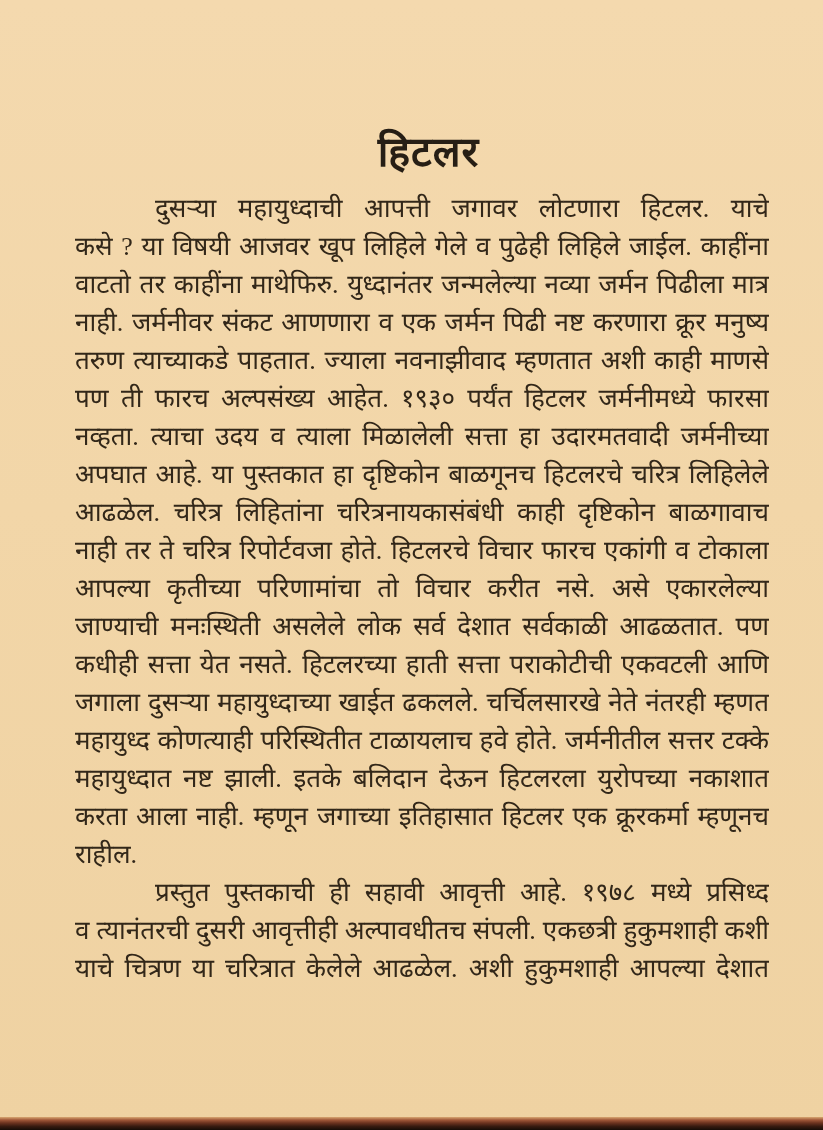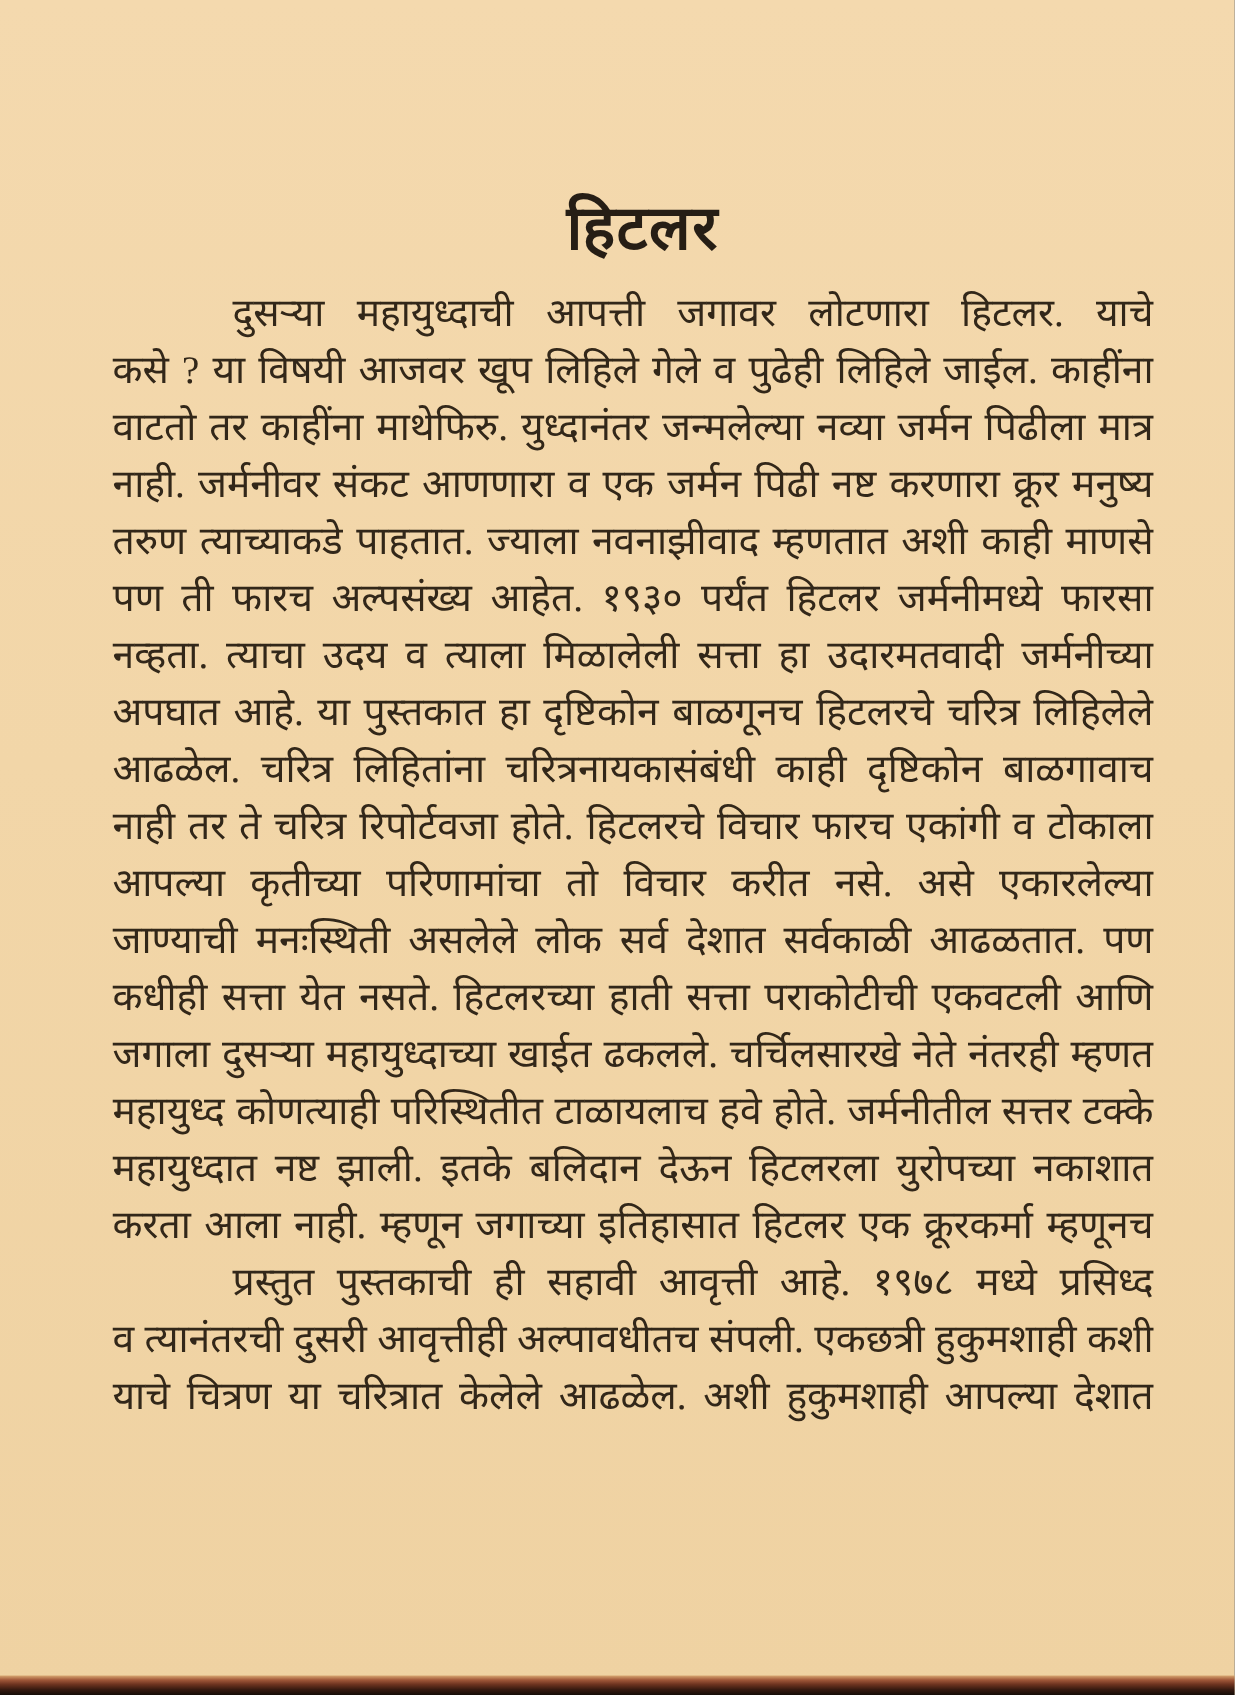--- a/index.html
+++ b/index.html
@@ -90,20 +90,21 @@
       <div class="line">अपघात आहे. या पुस्तकात हा दृष्टिकोन बाळगूनच हिटलरचे चरित्र लिहिलेले तुम्हाला</div>
       <div class="line">आढळेल. चरित्र लिहितांना चरित्रनायकासंबंधी काही दृष्टिकोन बाळगावाच लागतो. तसे केले</div>
       <div class="line">नाही तर ते चरित्र रिपोर्टवजा होते. हिटलरचे विचार फारच एकांगी व टोकाला जाणारे होते व</div>
       <div class="line">आपल्या कृतीच्या परिणामांचा तो विचार करीत नसे. असे एकारलेल्या विचारांचे व टोकाला</div>
       <div class="line">जाण्याची मनःस्थिती असलेले लोक सर्व देशात सर्वकाळी आढळतात. पण त्यांच्या हाती</div>
       <div class="line">कधीही सत्ता येत नसते. हिटलरच्या हाती सत्ता पराकोटीची एकवटली आणि त्याने सर्व</div>
       <div class="line">जगाला दुसऱ्या महायुध्दाच्या खाईत ढकलले. चर्चिलसारखे नेते नंतरही म्हणत होते की, दुसरे</div>
       <div class="line">महायुध्द कोणत्याही परिस्थितीत टाळायलाच हवे होते. जर्मनीतील सत्तर टक्के पुरुष प्रजा या</div>
       <div class="line">महायुध्दात नष्ट झाली. इतके बलिदान देऊन हिटलरला युरोपच्या नकाशात थोडाही बदल</div>
       <div class="line">करता आला नाही. म्हणून जगाच्या इतिहासात हिटलर एक क्रूरकर्मा म्हणूनच सदैव नोंदलेला</div>
+      <div class="line last">राहील.</div>
     </div>
 
     <div class="para">
       <div class="line indent">प्रस्तुत पुस्तकाची ही सहावी आवृत्ती आहे. १९७८ मध्ये प्रसिध्द झालेली पहिली</div>
       <div class="line">व त्यानंतरची दुसरी आवृत्तीही अल्पावधीतच संपली. एकछत्री हुकुमशाही कशी तयार होते</div>
       <div class="line">याचे चित्रण या चरित्रात केलेले आढळेल. अशी हुकुमशाही आपल्या देशात निर्माण होऊ नये</div>
     </div>
 
   </div>
 

